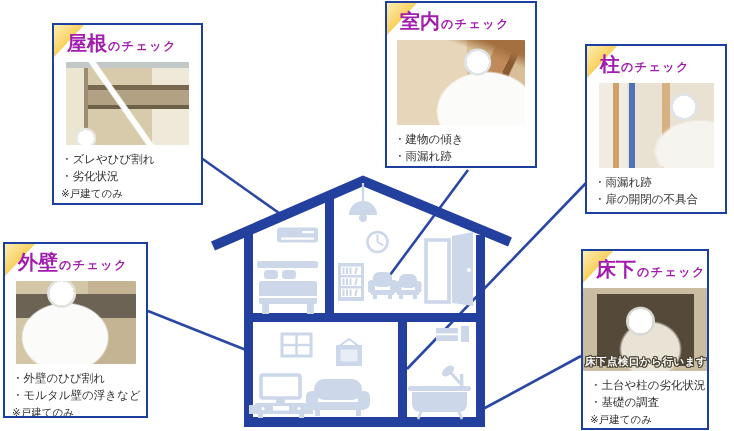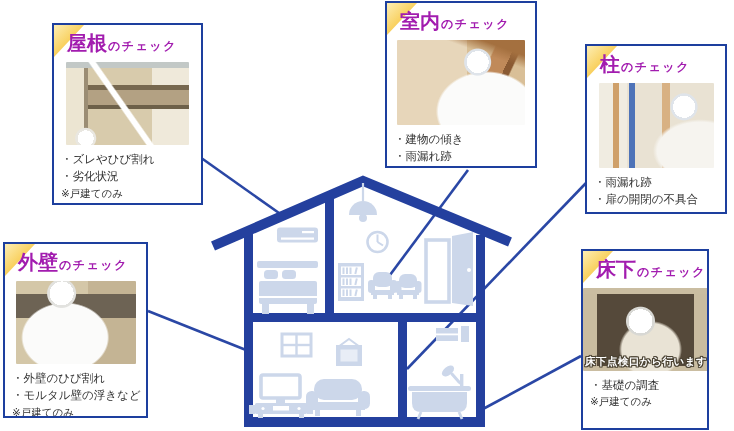--- a/index.html
+++ b/index.html
@@ -298,18 +298,19 @@
   <div class="card" id="card-floor">
     <div class="corner"></div>
     <div class="title">
       <span class="main">床下</span>
       <span class="suffix">のチェック</span>
     </div>
     <div class="photo photo-floor">
       <span class="photo-caption">床下点検口から行います</span>
     </div>
     <div class="bullets">
+      <div class="bullet">・土台や柱の劣化状況</div>
       <div class="bullet">・基礎の調査</div>
       <div class="note">※戸建てのみ</div>
     </div>
   </div>
 
 </div>
 
 </body></html>

